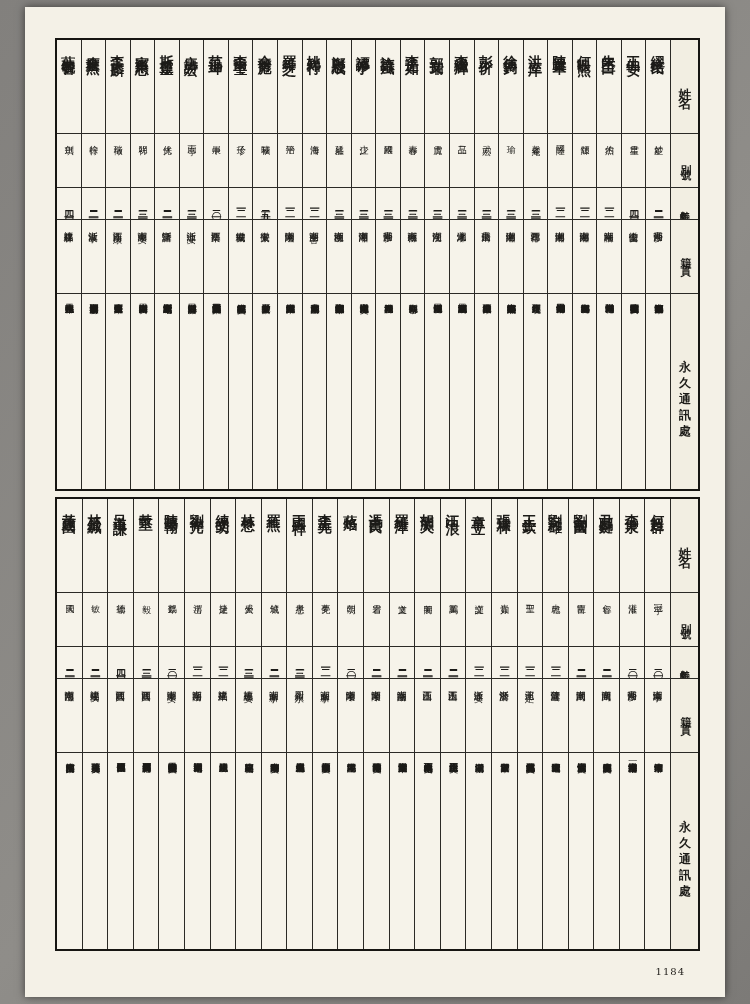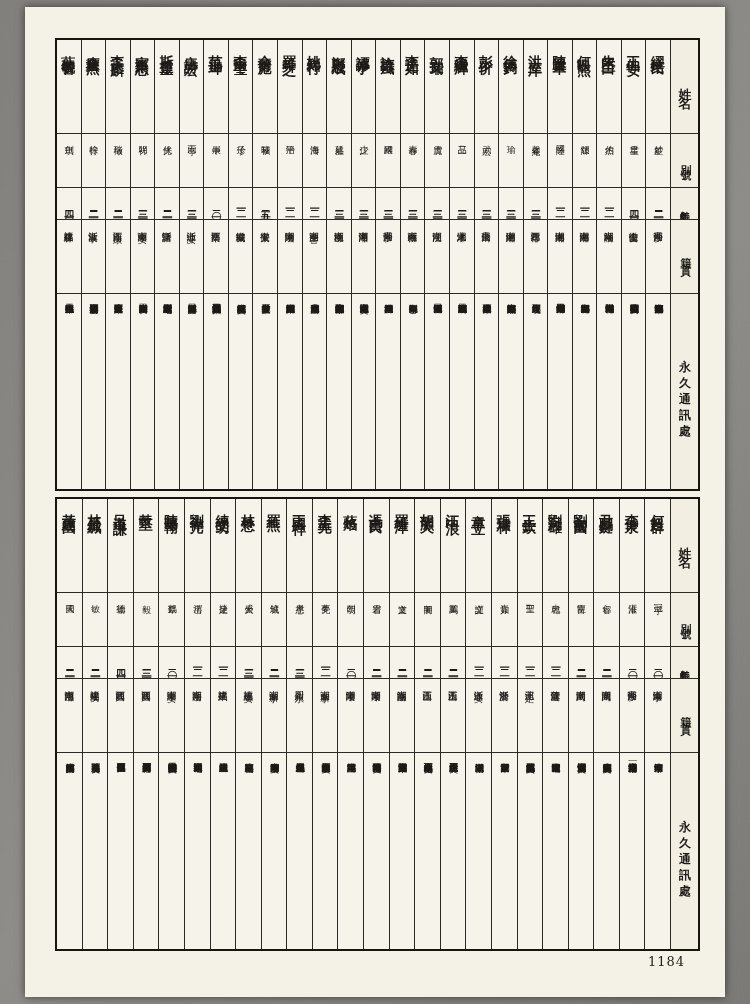--- a/index.html
+++ b/index.html
@@ -46,22 +46,22 @@
   .addr-text{font-size:9px;line-height:1.05;letter-spacing:0;}
   .hdr-text{font-weight:bold;}
   .hdr-name{font-size:13px;letter-spacing:8px;}
   .hdr-alias{font-size:11px;letter-spacing:4px;}
   .hdr-age{font-size:10px;letter-spacing:0;}
   .hdr-native{font-size:11px;letter-spacing:8px;}
   .hdr-addr{font-size:12px;letter-spacing:16px;}
   .header-col .cell{align-items:center;padding-top:0;}
   .header-col .c-addr{align-items:center;}
   .page-number{
-    position:absolute;right:40px;bottom:28px;
-    font-family:"DejaVu Serif",serif;font-size:13px;color:#25231f;
+    position:absolute;right:40px;bottom:20px;
+    font-family:"DejaVu Serif",serif;font-size:10px;color:#25231f;
     letter-spacing:1px;
   }
 </style>
 </head>
 <body>
 
 <div class="scan-page">
 
   <div class="registry-table" id="table-top">
     <div class="col header-col">

